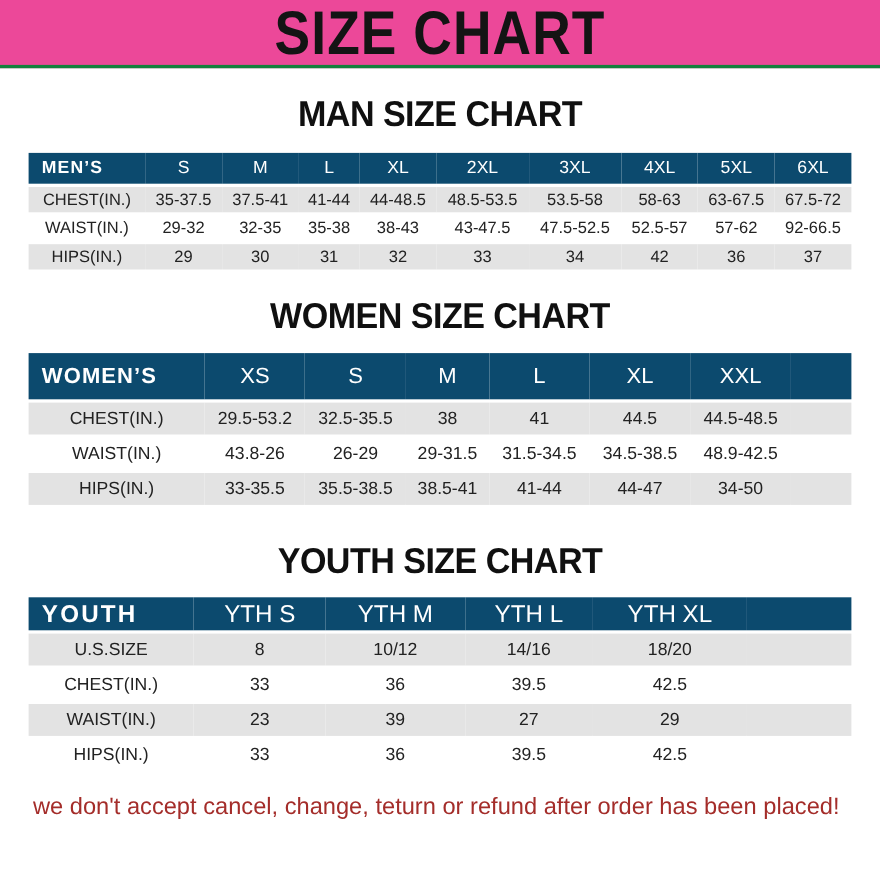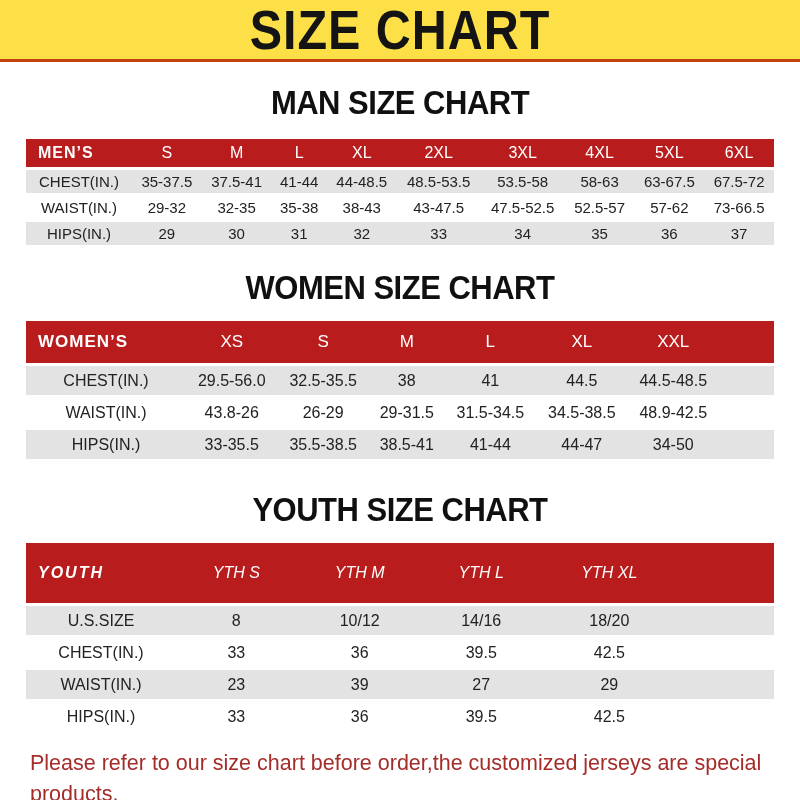--- a/index.html
+++ b/index.html
@@ -4,23 +4,23 @@
 <style>
   * { box-sizing: border-box; }
   html, body { margin: 0; padding: 0; }
   body {
     width: 800px; height: 800px; background: #ffffff; overflow: hidden;
     font-family: "Liberation Sans", sans-serif; color: #161616;
   }
 
   
   .banner {
-    height: 62px; background: #fde047;
+    height: 62px; background: #ec4899;
     display: flex; align-items: center; justify-content: center;
-    border-bottom: 3px solid #c2410c;
+    border-bottom: 3px solid #15803d;
   }
   .banner-title {
     margin: 0; font-size: 50px; font-weight: bold; letter-spacing: 1px;
     color: #141414; transform: scale(0.97, 1.12); line-height: 1;
   }
 
   
   .section-title {
     margin: 0; text-align: center; font-size: 31px; font-weight: bold;
     letter-spacing: -0.5px; color: #101010; transform: scaleY(1.05);
@@ -31,45 +31,45 @@
 
   
   table.size-tbl {
     width: 748px; margin: 12px auto 0 auto;
     border-collapse: separate; border-spacing: 0 3px; table-layout: auto;
   }
   table.size-tbl td {
     text-align: center; white-space: nowrap; padding: 2px 5px;
     font-size: 15px; color: #222;
   }
-  tr.head td { background: #b91c1c; color: #ffffff; }
+  tr.head td { background: #0c4a6e; color: #ffffff; }
   tr.gray td { background: #E3E3E3; }
   tr.white td { background: #ffffff; }
 
   td.corner {
     text-align: left !important; padding-left: 12px !important;
     font-weight: bold; letter-spacing: 1px;
   }
 
   
   table.men { margin-top: 14px; }
   table.men tr.head td { height: 28px; font-size: 16px; }
   table.men td.corner { font-size: 21px; width: 106px; }
   table.men tr.data td { height: 23px; font-size: 15px; }
   table.men td.lbl { font-size: 14px; }
 
   
-  table.women tr.head td { height: 42px; font-size: 17px; }
+  table.women tr.head td { height: 42px; font-size: 20px; }
   table.women td.corner { font-size: 21px; width: 160px; }
   table.women tr.data td { height: 29px; font-size: 16px; }
   table.women td.lbl { font-size: 15px; }
   table.women td.spacer { width: 55px; padding: 0; }
 
   
-  table.youth tr.head td { height: 60px; font-size: 16px; font-style: italic; }
+  table.youth tr.head td { height: 28px; font-size: 22px; }
   table.youth td.corner { font-size: 21px; width: 150px; letter-spacing: 2px; }
   table.youth tr.data td { height: 29px; font-size: 16px; }
   table.youth td.lbl { font-size: 15px; text-align: center; }
   table.youth td.spacer { width: 95px; padding: 0; }
 
   
   .note {
     margin: 14px 20px 0 30px; color: #A42D2A;
     font-size: 21.5px; line-height: 1.42; font-weight: normal;
   }
@@ -113,31 +113,31 @@
   <tr class="data white">
     <td class="lbl">WAIST(IN.)</td>
     <td>29-32</td>
     <td>32-35</td>
     <td>35-38</td>
     <td>38-43</td>
     <td>43-47.5</td>
     <td>47.5-52.5</td>
     <td>52.5-57</td>
     <td>57-62</td>
-    <td>73-66.5</td>
+    <td>92-66.5</td>
   </tr>
   <tr class="data gray">
     <td class="lbl">HIPS(IN.)</td>
     <td>29</td>
     <td>30</td>
     <td>31</td>
     <td>32</td>
     <td>33</td>
     <td>34</td>
-    <td>35</td>
+    <td>42</td>
     <td>36</td>
     <td>37</td>
   </tr>
 </tbody>
   </table>
 
 <h2 class="section-title t-women">WOMEN SIZE CHART</h2>
 
 <table class="size-tbl women">
   <tbody>
@@ -146,21 +146,21 @@
     <td>XS</td>
     <td>S</td>
     <td>M</td>
     <td>L</td>
     <td>XL</td>
     <td>XXL</td>
     <td class="spacer"></td>
   </tr>
   <tr class="data gray">
     <td class="lbl">CHEST(IN.)</td>
-    <td>29.5-56.0</td>
+    <td>29.5-53.2</td>
     <td>32.5-35.5</td>
     <td>38</td>
     <td>41</td>
     <td>44.5</td>
     <td>44.5-48.5</td>
     <td class="spacer"></td>
   </tr>
   <tr class="data white">
     <td class="lbl">WAIST(IN.)</td>
     <td>43.8-26</td>
@@ -225,15 +225,14 @@
     <td>33</td>
     <td>36</td>
     <td>39.5</td>
     <td>42.5</td>
     <td class="spacer"></td>
   </tr>
 </tbody>
   </table>
 
 <div class="note">
-  <p>Please refer to our size chart before order,the customized jerseys are special products,</p>
   <p>we don't accept cancel, change, teturn or refund after order has been placed!</p>
 </div>
 
 </body></html>

